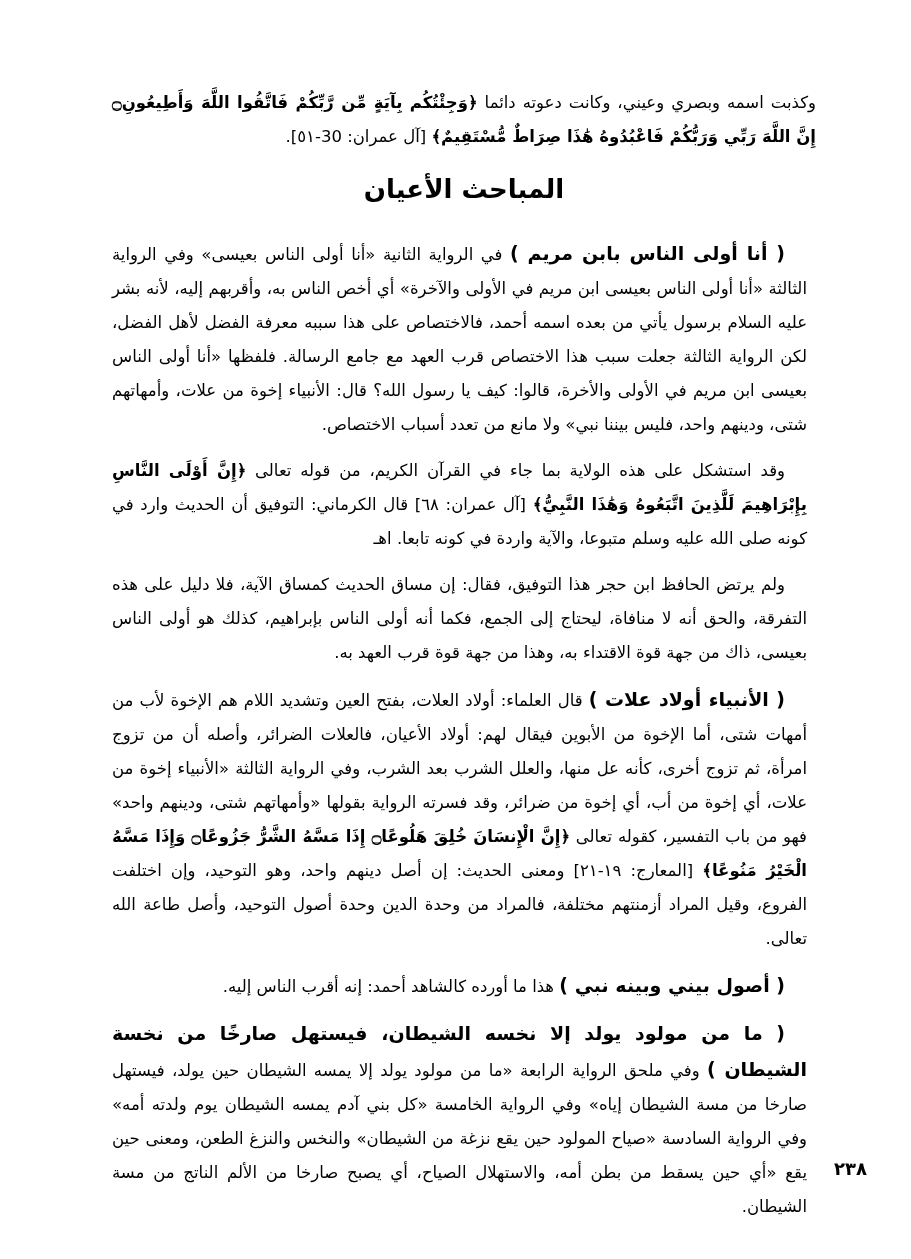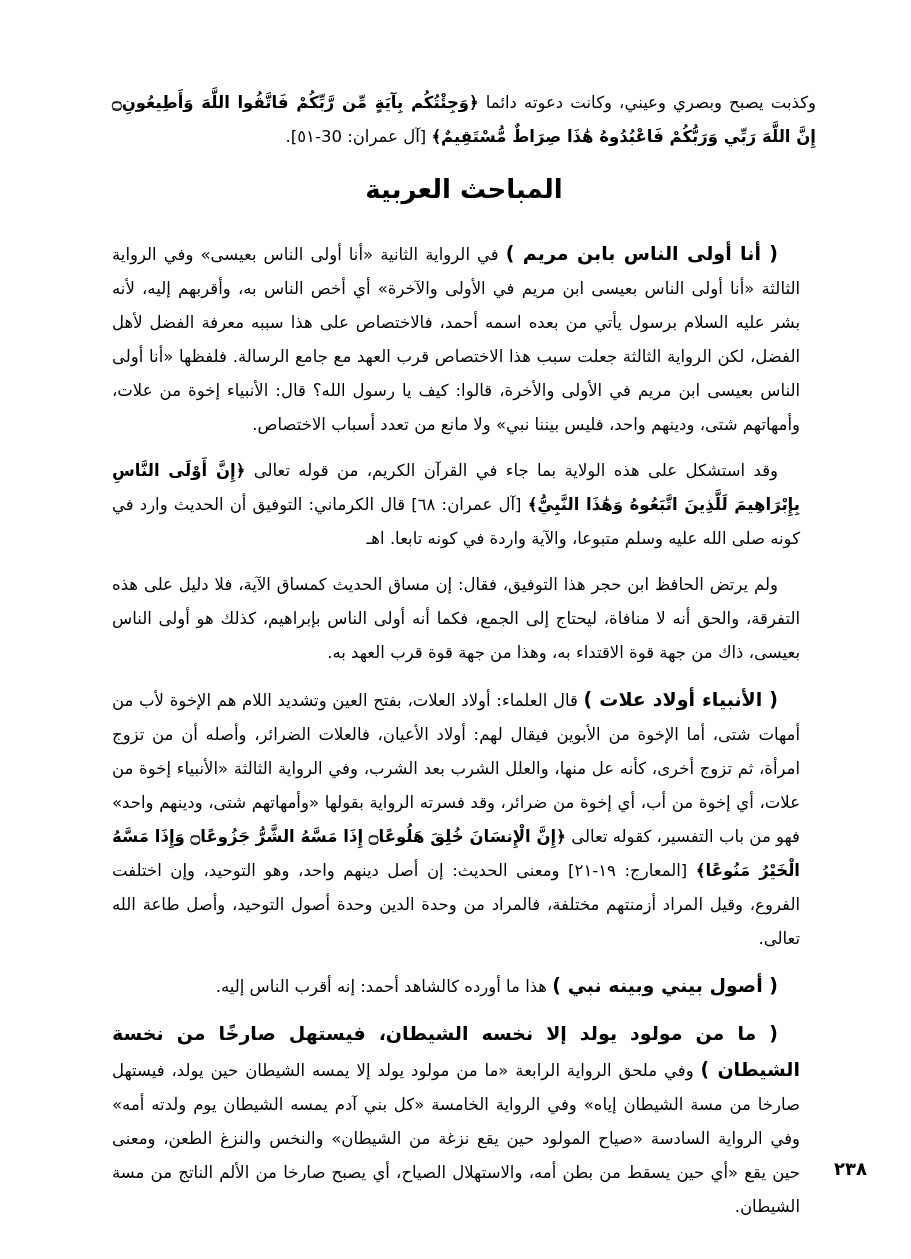--- a/index.html
+++ b/index.html
@@ -29,21 +29,21 @@
       margin: 0;
     }
     .heading {
       text-align: center;
       font-weight: bold;
       font-size: 26px;
       line-height: 34px;
       margin: 18px 0 30px 0;
     }
     p {
-      margin: 0 16px 12px 0;
+      margin: 0 9px 12px 0;
       text-indent: 0;
     }
     p.indent {
       text-indent: 22px;
     }
     .lemma {
       font-weight: bold;
       font-size: 19px;
     }
     .quran {
@@ -61,24 +61,24 @@
       font-size: 18px;
       width: 815px;
     }
   </style>
 </head>
 <body>
 
 <div class="page">
 
   <p class="line-block">
-    <span>وكذبت يصبح وبصري وعيني، وكانت دعوته دائما </span><span class="quran">﴿وَجِئْتُكُم بِآيَةٍ مِّن رَّبِّكُمْ فَاتَّقُوا اللَّهَ وَأَطِيعُونِ۝ إِنَّ اللَّهَ رَبِّي وَرَبُّكُمْ فَاعْبُدُوهُ هَٰذَا صِرَاطٌ مُّسْتَقِيمٌ﴾</span><span> [آل عمران: 30-٥١].</span>
+    <span>وكذبت اسمه وبصري وعيني، وكانت دعوته دائما </span><span class="quran">﴿وَجِئْتُكُم بِآيَةٍ مِّن رَّبِّكُمْ فَاتَّقُوا اللَّهَ وَأَطِيعُونِ۝ إِنَّ اللَّهَ رَبِّي وَرَبُّكُمْ فَاعْبُدُوهُ هَٰذَا صِرَاطٌ مُّسْتَقِيمٌ﴾</span><span> [آل عمران: 30-٥١].</span>
   </p>
 
-  <div class="heading">المباحث العربية</div>
+  <div class="heading">المباحث الأعيان</div>
 
   <p class="indent">
     <span class="lemma">( أنا أولى الناس بابن مريم )</span><span> في الرواية الثانية «أنا أولى الناس بعيسى» وفي الرواية الثالثة «أنا أولى الناس بعيسى ابن مريم في الأولى والآخرة» أي أخص الناس به، وأقربهم إليه، لأنه بشر عليه السلام برسول يأتي من بعده اسمه أحمد، فالاختصاص على هذا سببه معرفة الفضل لأهل الفضل، لكن الرواية الثالثة جعلت سبب هذا الاختصاص قرب العهد مع جامع الرسالة. فلفظها «أنا أولى الناس بعيسى ابن مريم في الأولى والأخرة، قالوا: كيف يا رسول الله؟ قال: الأنبياء إخوة من علات، وأمهاتهم شتى، ودينهم واحد، فليس بيننا نبي» ولا مانع من تعدد أسباب الاختصاص.</span>
   </p>
 
   <p class="indent">
     <span>وقد استشكل على هذه الولاية بما جاء في القرآن الكريم، من قوله تعالى </span><span class="quran">﴿إِنَّ أَوْلَى النَّاسِ بِإِبْرَاهِيمَ لَلَّذِينَ اتَّبَعُوهُ وَهَٰذَا النَّبِيُّ﴾</span><span> [آل عمران: ٦٨] قال الكرماني: التوفيق أن الحديث وارد في كونه صلى الله عليه وسلم متبوعا، والآية واردة في كونه تابعا. اهـ</span>
   </p>
 
   <p class="indent">

